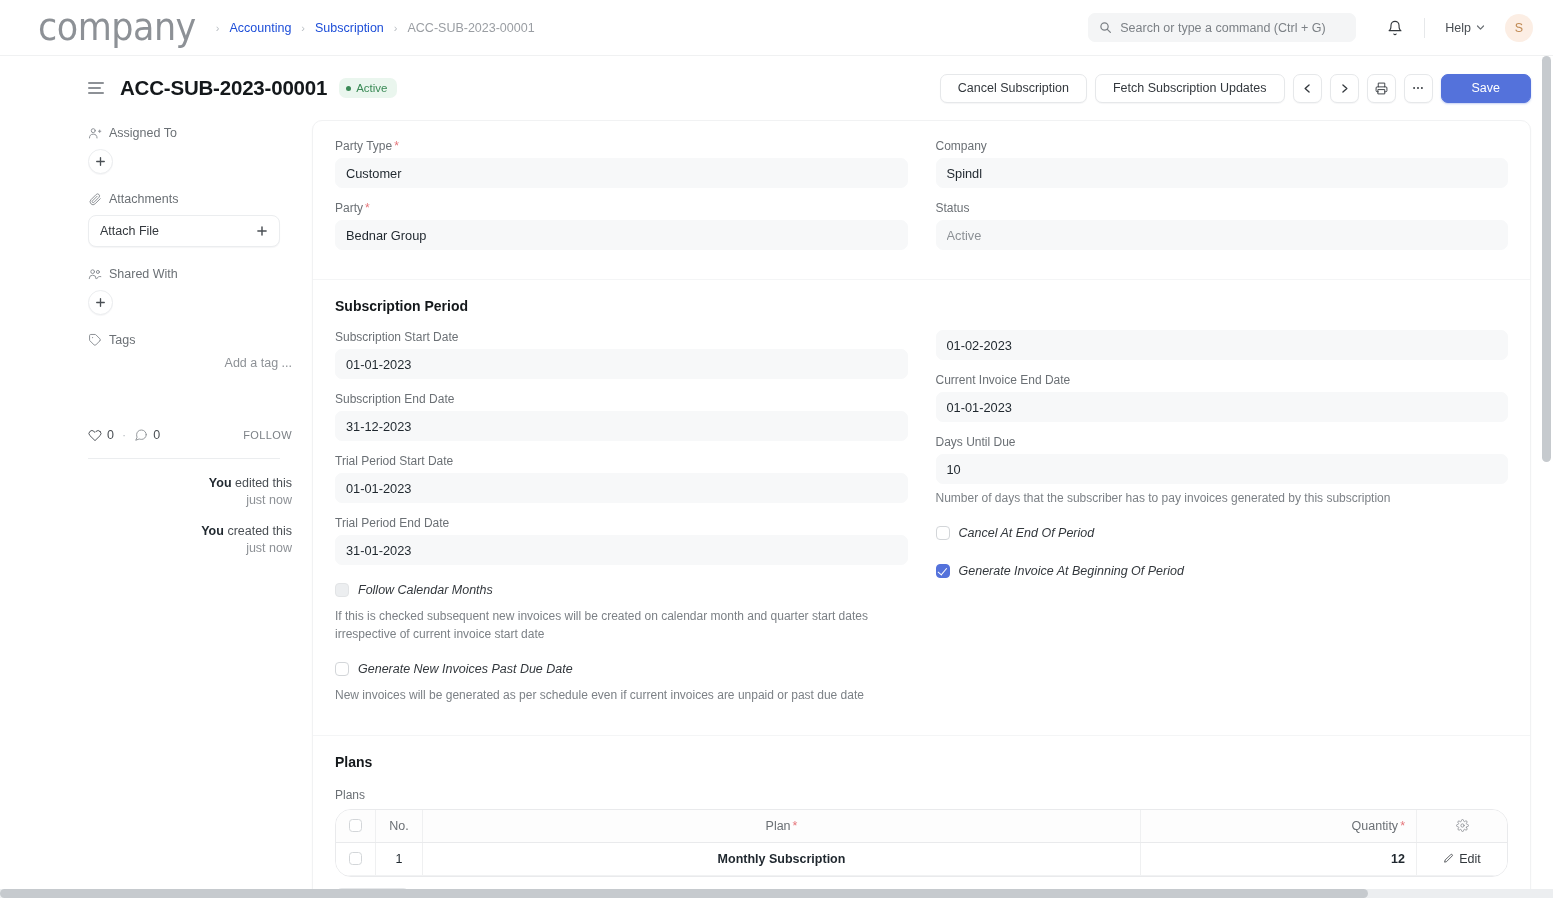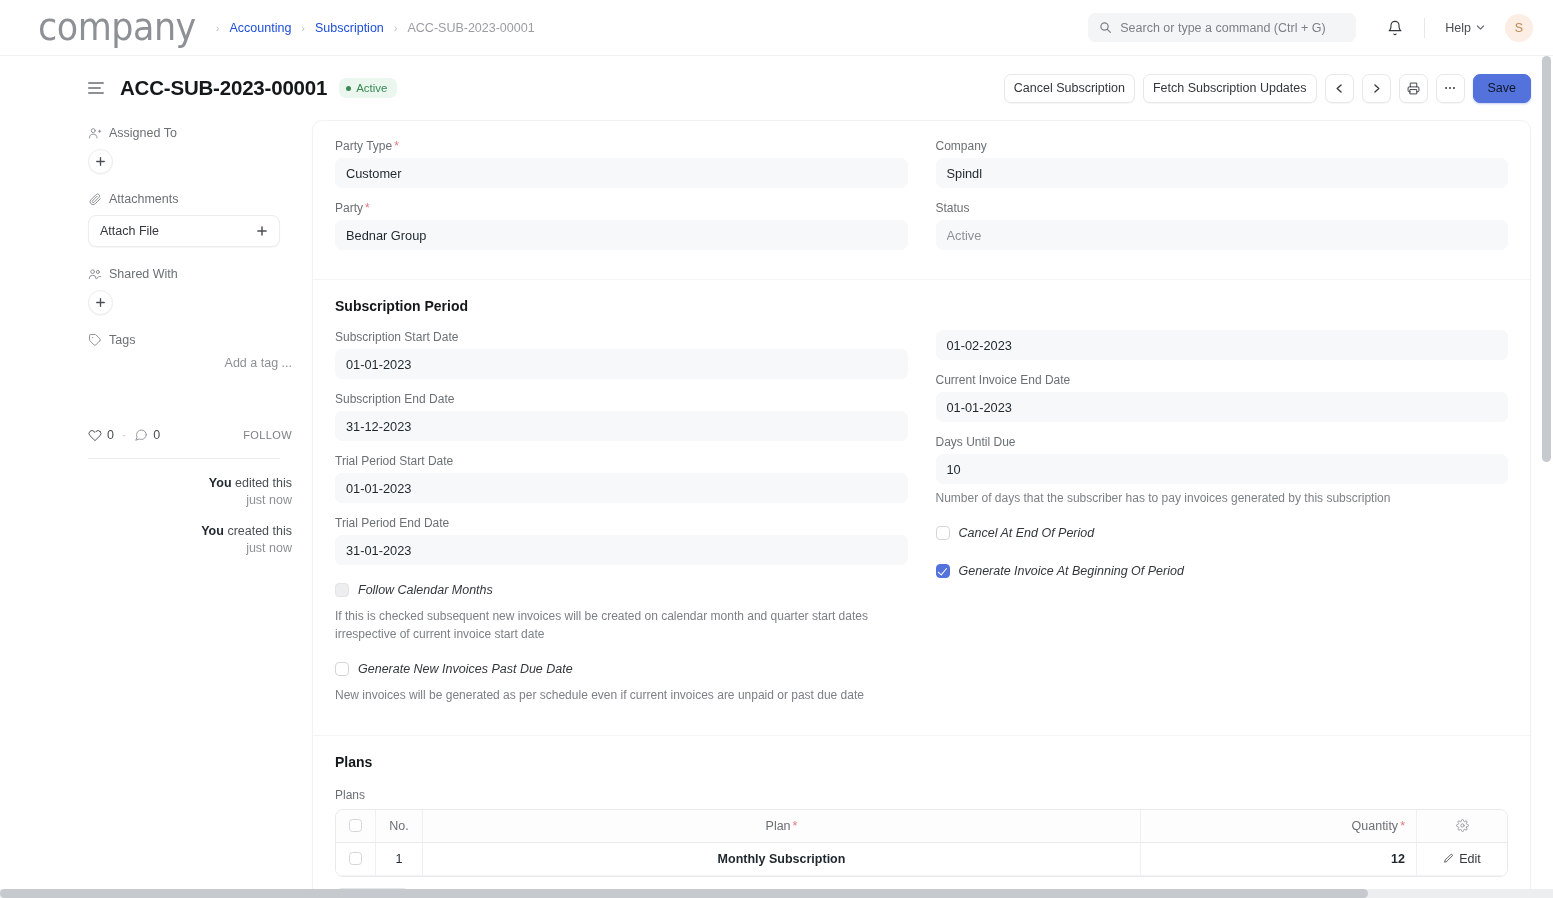--- a/index.html
+++ b/index.html
@@ -165,34 +165,34 @@
   }
 
   .btn {
     font-family: inherit;
     font-size: 12.5px;
     height: 29px;
     border-radius: 7px;
     border: 1px solid #e6e8ea;
     background: #ffffff;
     color: #33383d;
-    padding: 0 9px;
+    padding: 0 17px;
     cursor: pointer;
     display: inline-flex;
     align-items: center;
     justify-content: center;
     white-space: nowrap;
     box-shadow: 0 1px 1px rgba(17,24,39,0.04);
   }
   .btn-sq { width: 29px; padding: 0; }
   .btn-primary {
     background: #5472db;
     border-color: #5472db;
-    color: #0f172a;
-    padding: 0 14px;
+    color: #ffffff;
+    padding: 0 30px;
     box-shadow: 0 1px 2px rgba(84,114,219,0.35);
   }
 
   
   .layout {
     display: flex;
     padding: 0 22px 0 78px;
     align-items: flex-start;
     gap: 0;
   }
@@ -394,21 +394,21 @@
 
   
   .grid-label {
     font-size: 12px;
     color: #6b7075;
     margin-bottom: 7px;
   }
 
   .gtable {
     border: 1px solid #e9eaec;
-    border-radius: 8px;
+    border-radius: 16px;
     overflow: hidden;
     font-size: 12.5px;
   }
 
   .grow {
     display: flex;
     align-items: stretch;
     min-height: 33px;
   }
   .ghead {

